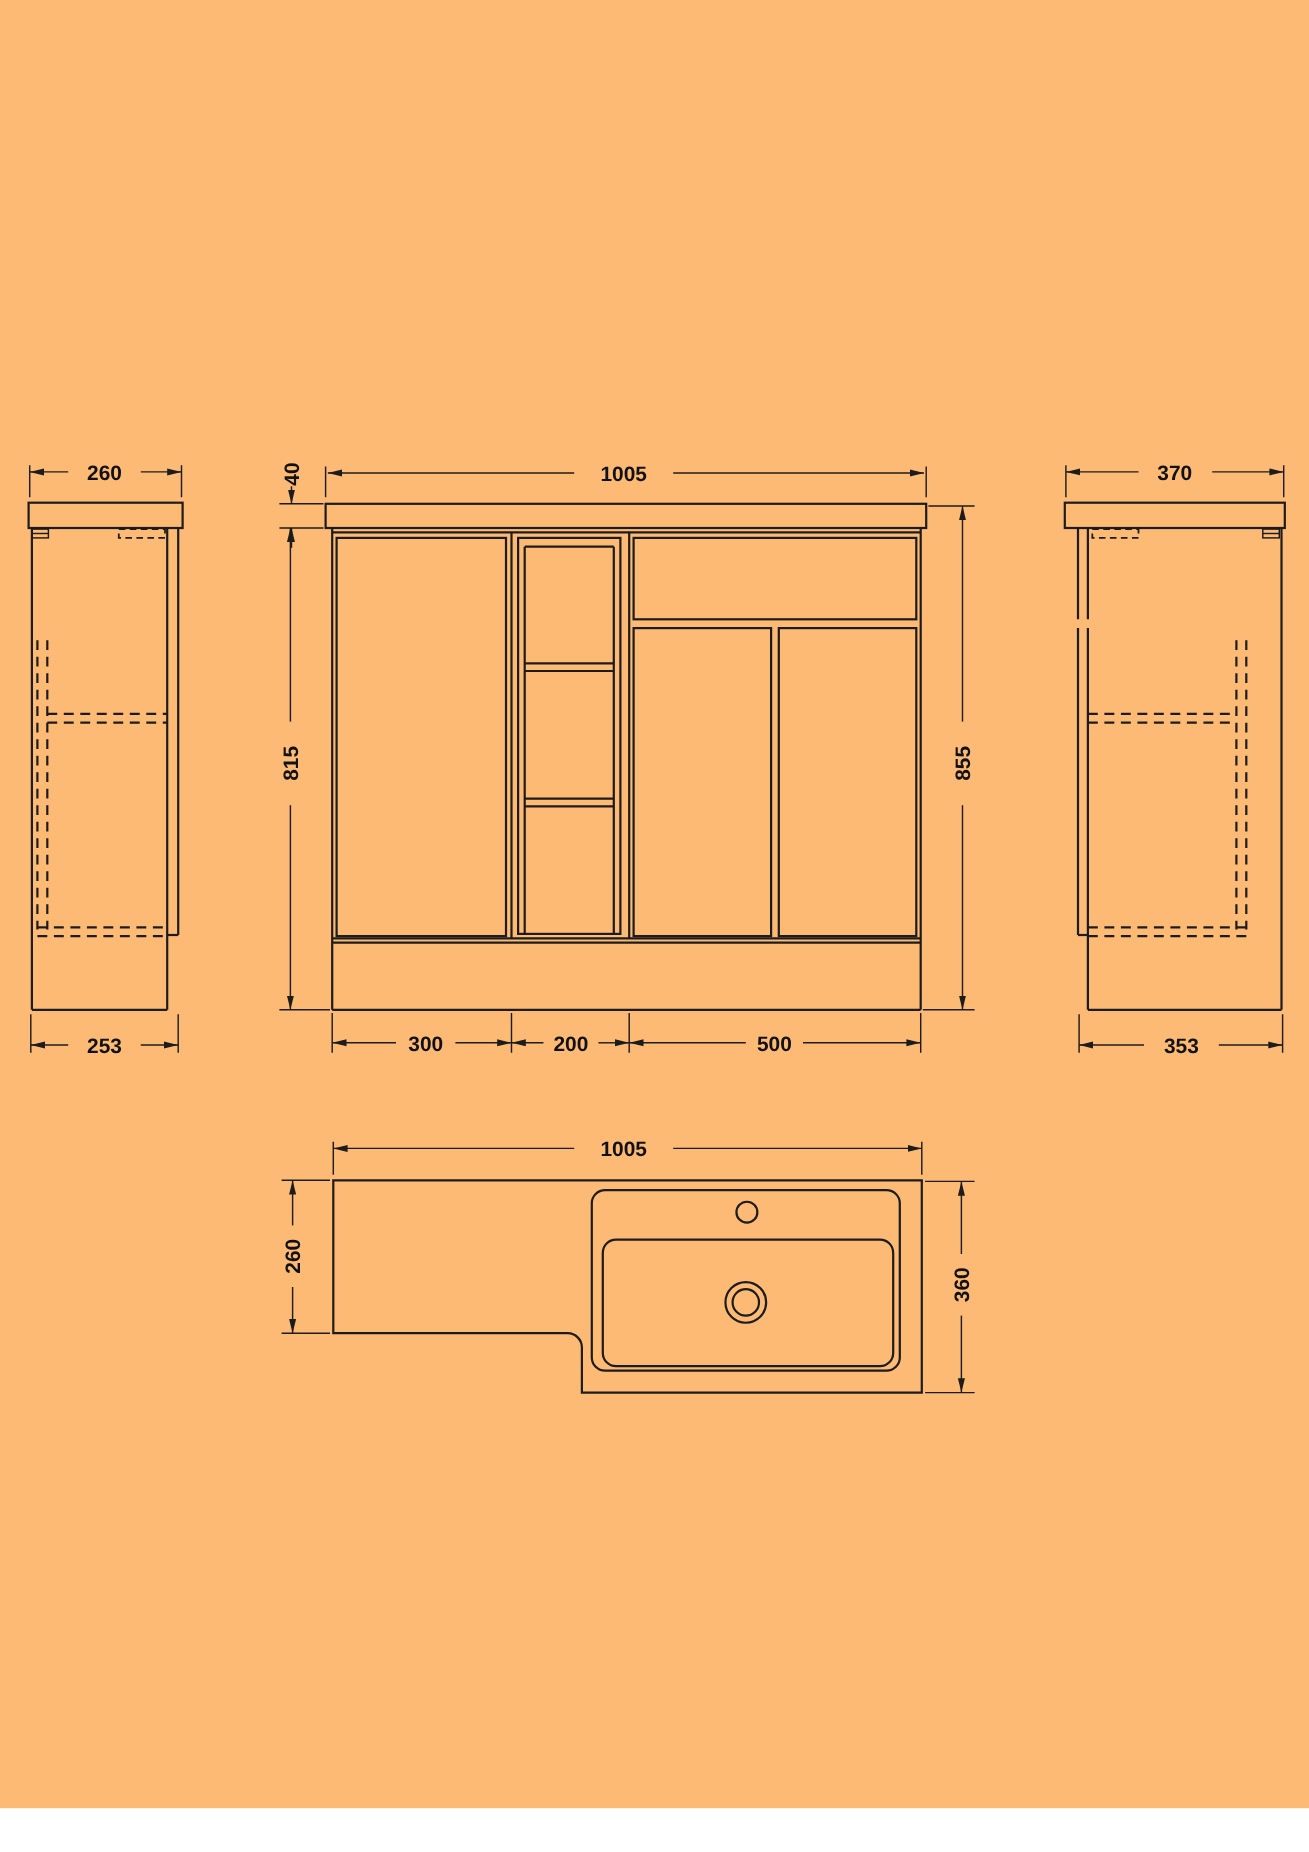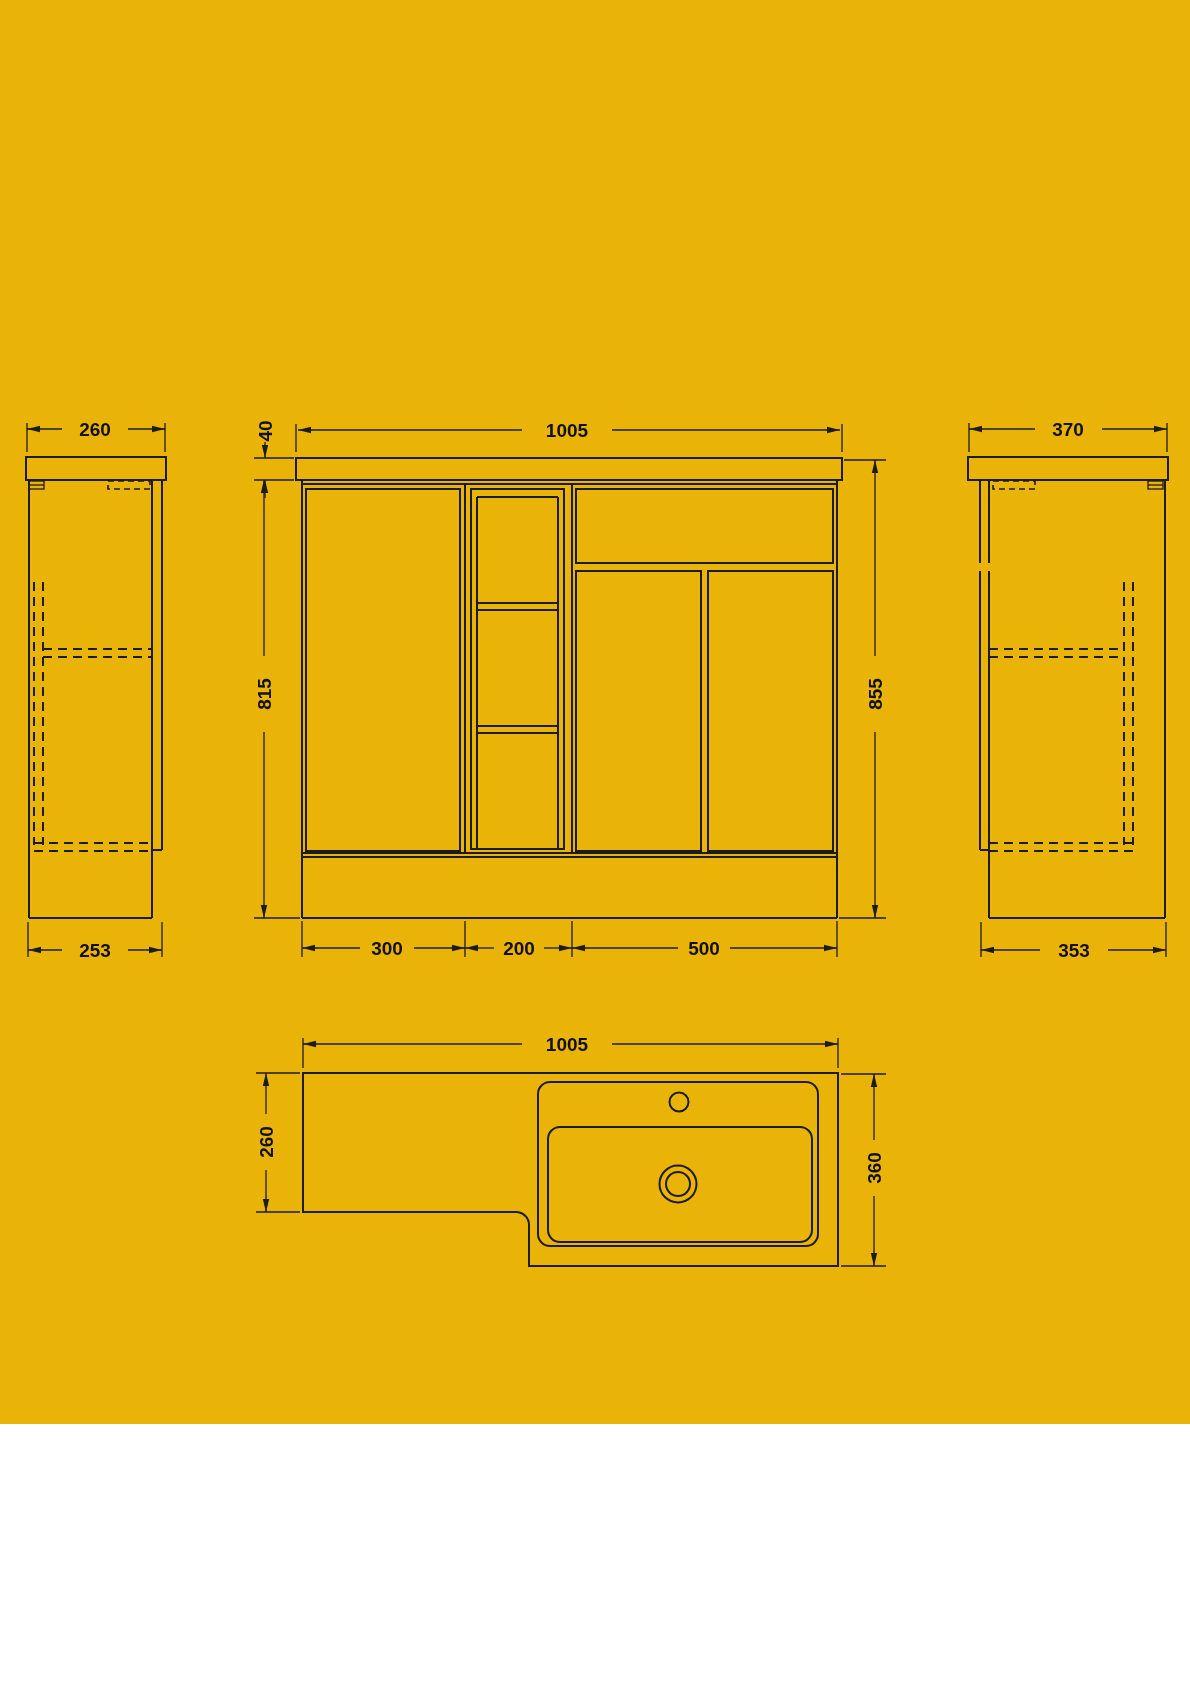--- a/index.html
+++ b/index.html
@@ -1,16 +1,16 @@
 <!DOCTYPE html>
 <html><head>
 <meta charset="utf-8">
 <style>
   html,body{margin:0;padding:0;background:#ffffff;}
-  .stage{position:relative;width:1190px;height:1424px;background:#eab308;margin:0 auto;font-family:"Liberation Sans",sans-serif;}
+  .stage{position:relative;width:1190px;height:1644px;background:#fdba74;margin:0 auto;font-family:"Liberation Sans",sans-serif;}
   svg{display:block;}
   .o{stroke:#1c1c1c;stroke-width:2;fill:none;stroke-linecap:butt;}
   .t{stroke:#1c1c1c;stroke-width:1.3;fill:none;stroke-linecap:butt;}
   .d{stroke:#1c1c1c;stroke-width:2;fill:none;stroke-dasharray:9 6;}
   .ds{stroke:#1c1c1c;stroke-width:1.6;fill:none;stroke-dasharray:6 4;}
   .lbl{font-family:"Liberation Sans",sans-serif;font-size:19px;font-weight:bold;fill:#111;text-anchor:middle;}
 </style>
 </head>
 <body>
 

